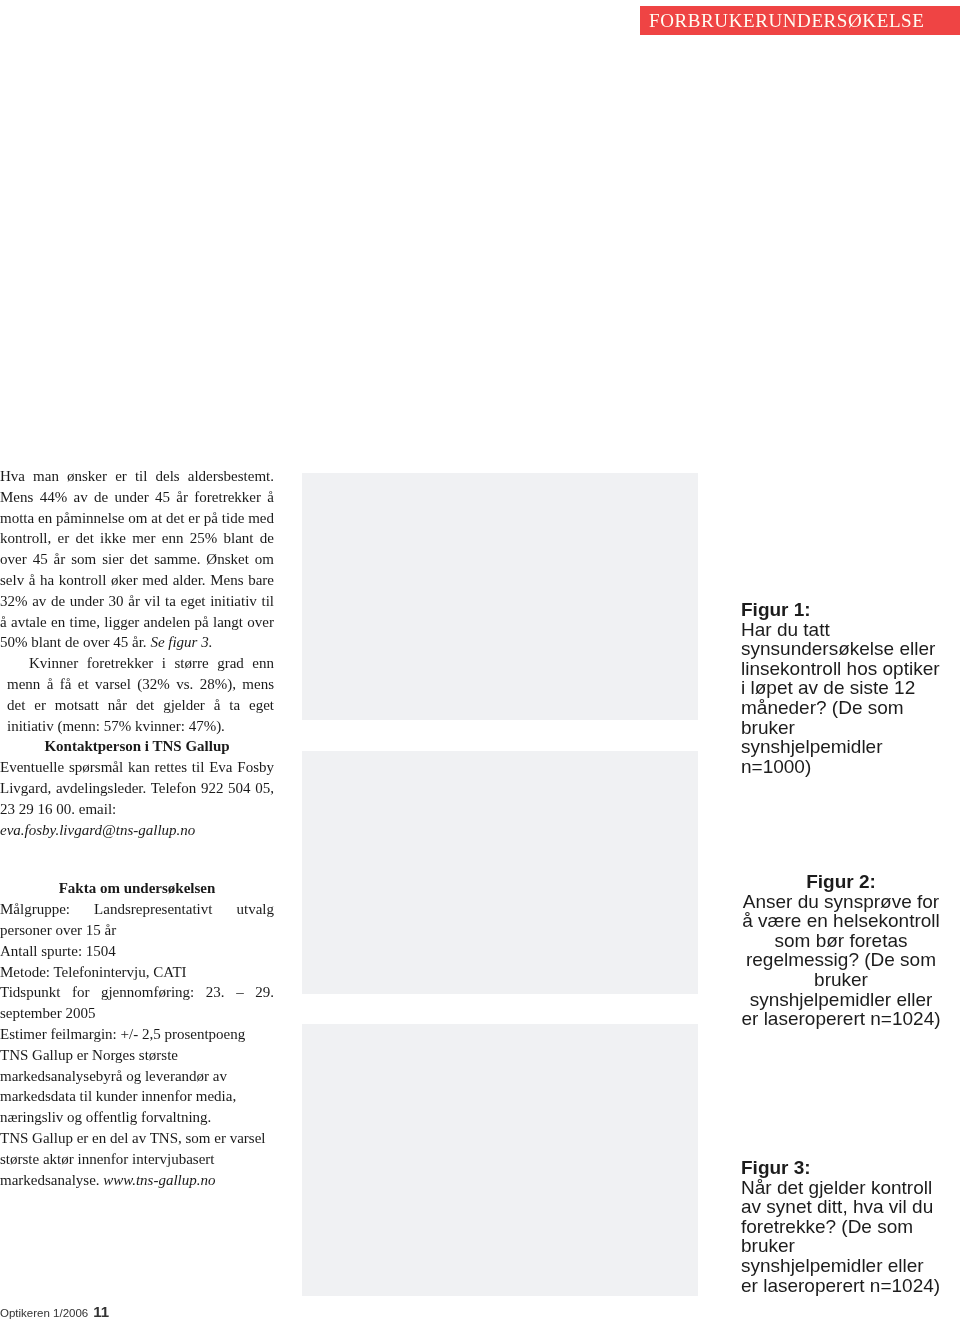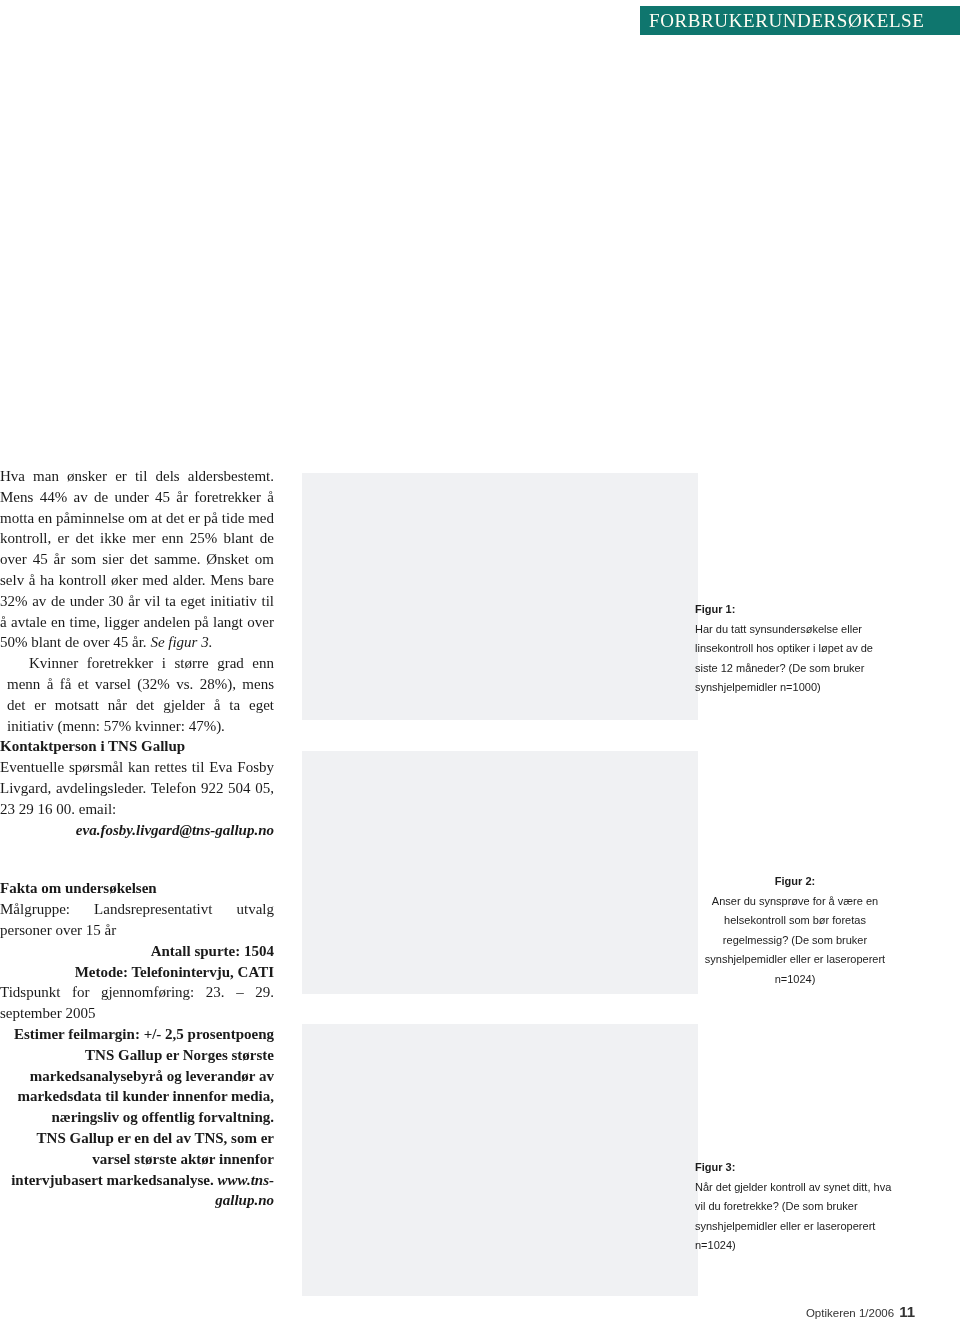--- a/index.html
+++ b/index.html
@@ -5,52 +5,52 @@
   * { box-sizing: border-box; }
   html, body { margin:0; padding:0; }
   body {
     width:960px; height:1344px; background:#ffffff;
     font-family:"Liberation Serif", serif;
     -webkit-font-smoothing: antialiased;
     position:relative; overflow:hidden;
   }
   .banner {
     position:absolute; left:640px; top:6px; width:320px; height:29px;
-    background:#0f766e;
+    background:#ef4444;
   }
   .banner-text {
     position:absolute; left:9px; top:4px;
     font-family:"Liberation Serif", serif;
     font-size:19px; letter-spacing:0.6px; color:#fffdf3;
   }
   .col-left {
     position:absolute; left:0px; top:466px; width:274px;
     font-size:15px; line-height:20.8px; text-align:justify;
     color:#1a1a1a;
   }
   .col-left p { margin:0; }
   .col-left p.indent { text-indent:22px;padding-left:7px; }
-  .col-left p.noj { text-align:right;font-weight:bold; }
-  .col-left p.sec-head { font-weight:bold; text-align:left;font-family:Liberation Serif, serif; }
+  .col-left p.noj { text-align:left; }
+  .col-left p.sec-head { font-weight:bold; text-align:center;font-family:Liberation Serif, serif; }
   .col-left p.gap { margin-top:38px; }
   .panel { position:absolute; background:#f0f1f3; }
   #panel1 { left:302px; top:473px; width:396px; height:247px; }
   #panel2 { left:302px; top:751px; width:396px; height:243px; }
   #panel3 { left:302px; top:1024px; width:396px; height:272px; }
   .fig {
-    position:absolute; left:695px; width:200px;
+    position:absolute; left:741px; width:200px;
     font-family:"Liberation Sans", sans-serif;
-    font-size:11px; line-height:19.6px; color:#1c1c1c;
+    font-size:19px; line-height:19.6px; color:#1c1c1c;
   }
   .fig b { font-weight:bold; }
   #fig1 { top:600px; }
   #fig2 { top:872px;text-align:center; }
   #fig3 { top:1158px; }
   .footer {
-    position:absolute; left:0; top:1303px; width:915px; text-align:right;
+    position:absolute; left:0; top:1303px; width:915px; 
     font-family:"Liberation Sans", sans-serif; font-size:11.5px; color:#333;
   }
   .footer .pg { font-weight:bold; font-size:15px; margin-left:5px; }
 </style>
 </head>
 <body>
 
 <div class="banner">
   <div class="banner-text">FORBRUKERUNDERSØKELSE</div>
 </div>

